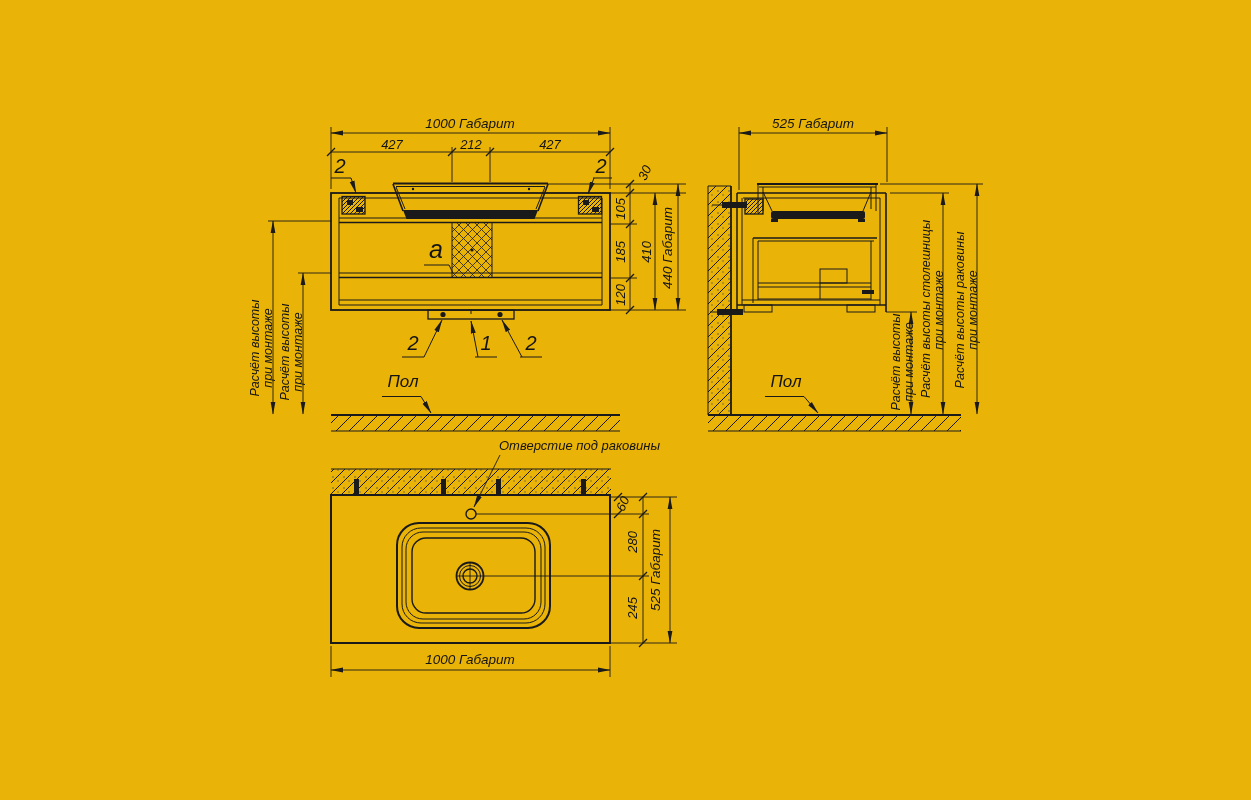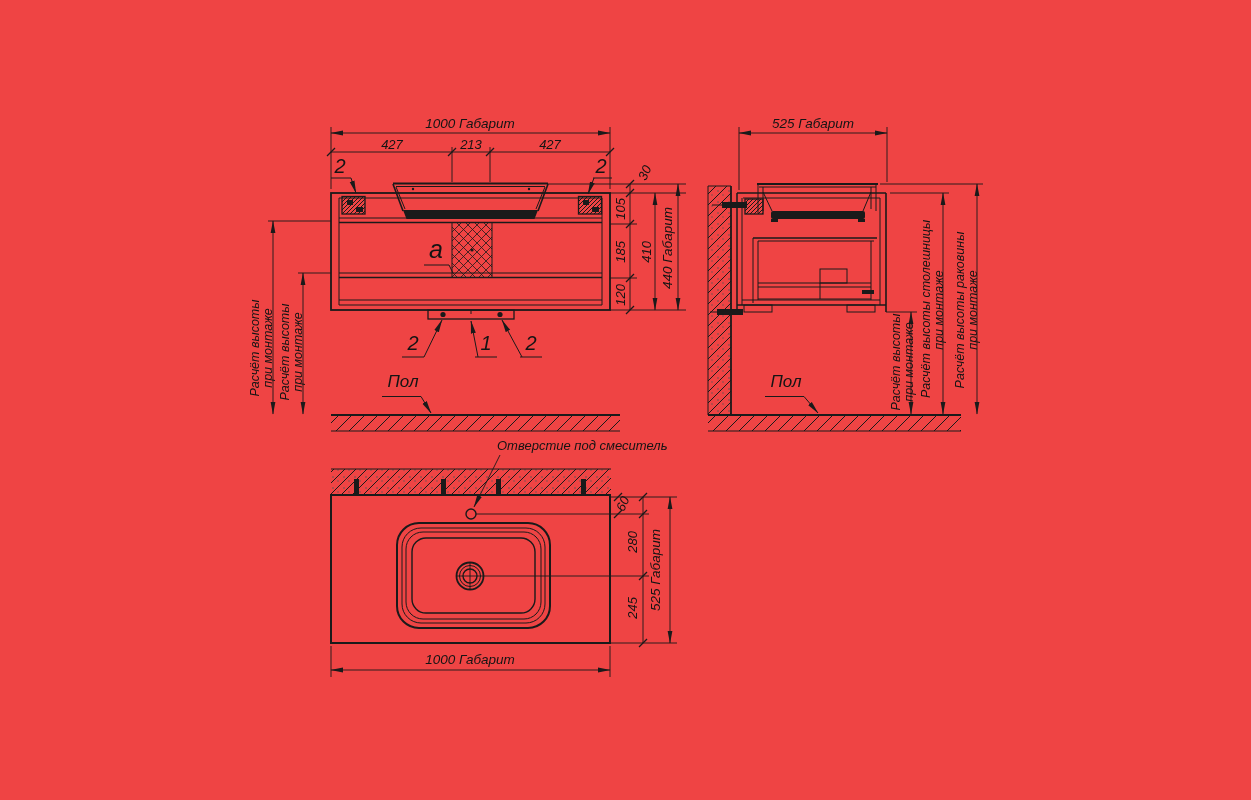--- a/index.html
+++ b/index.html
@@ -1,17 +1,17 @@
 <!DOCTYPE html>
 <html><head>
 <meta charset="utf-8">
 <style>
   html,body { margin:0; padding:0; background:#ffffff; }
   .stage {
-    position:relative; width:1251px; height:800px; background:#ef4444;
+    position:relative; width:1251px; height:800px; background:#eab308;
     font-family:"Liberation Sans", sans-serif; overflow:hidden;
   }
   .lines-layer { position:absolute; left:0; top:0; }
   .t {
     position:absolute; font-style:italic; color:#141414; white-space:nowrap;
     font-size:13px; line-height:1.05; text-align:center;
   }
   .dim  { font-size:13px; }
   .gab  { font-size:13.5px; }
   .rot90 { transform:rotate(-90deg); }
@@ -268,21 +268,21 @@
       <line x1="614" y1="518" x2="622" y2="510" stroke-width="1.2"></line>
       <line x1="670" y1="497" x2="670" y2="643" marker-start="url(#arw)" marker-end="url(#arw)"></line>
       <line x1="331" y1="646" x2="331" y2="677"></line>
       <line x1="610" y1="646" x2="610" y2="677"></line>
       <line x1="331" y1="670" x2="610" y2="670" marker-start="url(#arw)" marker-end="url(#arw)"></line>
     </g>
   </svg>
 
   <div class="t gab" style="left:390px; top:117px; width:160px;">1000 Габарит</div>
   <div class="t dim" style="left:354px; top:138px; width:76px;">427</div>
-  <div class="t dim" style="left:448px; top:138px; width:46px;">213</div>
+  <div class="t dim" style="left:448px; top:138px; width:46px;">212</div>
   <div class="t dim" style="left:512px; top:138px; width:76px;">427</div>
   <div class="t callout" style="left:330px; top:156px; width:20px;">2</div>
   <div class="t callout" style="left:591px; top:156px; width:20px;">2</div>
   <div class="t dim rot65" style="left:634px; top:166px; width:22px;">30</div>
   <div class="t dim rot90" style="left:604px; top:202px; width:34px;">105</div>
   <div class="t dim rot90" style="left:604px; top:245px; width:34px;">185</div>
   <div class="t dim rot90" style="left:604px; top:288px; width:34px;">120</div>
   <div class="t dim rot90" style="left:630px; top:245px; width:34px;">410</div>
   <div class="t gab rot90" style="left:618px; top:241px; width:100px;">440 Габарит</div>
   <div class="t detail" style="left:425px; top:236px; width:22px;">a</div>
@@ -307,20 +307,20 @@
   <div class="vblock" style="left:845px; top:297px; width:176px; height:26px;">
     <span>Расчёт высоты столешницы</span>
     <span>при монтаже</span>
   </div>
   <div class="vblock" style="left:879px; top:297px; width:176px; height:26px;">
     <span>Расчёт высоты раковины</span>
     <span>при монтаже</span>
   </div>
   <div class="t floor-lbl" style="left:765px; top:373px; width:42px;">Пол</div>
 
-  <div class="t dim" style="left:497px; top:439px; width:165px;">Отверстие под смеситель</div>
+  <div class="t dim" style="left:497px; top:439px; width:165px;">Отверстие под раковины</div>
   <div class="t dim rot65" style="left:612px; top:497px; width:22px;">60</div>
   <div class="t dim rot90" style="left:616px; top:535px; width:34px;">280</div>
   <div class="t dim rot90" style="left:616px; top:601px; width:34px;">245</div>
   <div class="t gab rot90" style="left:606px; top:563px; width:100px;">525 Габарит</div>
   <div class="t gab" style="left:400px; top:653px; width:140px;">1000 Габарит</div>
 
 </div>
 
 </body></html>

